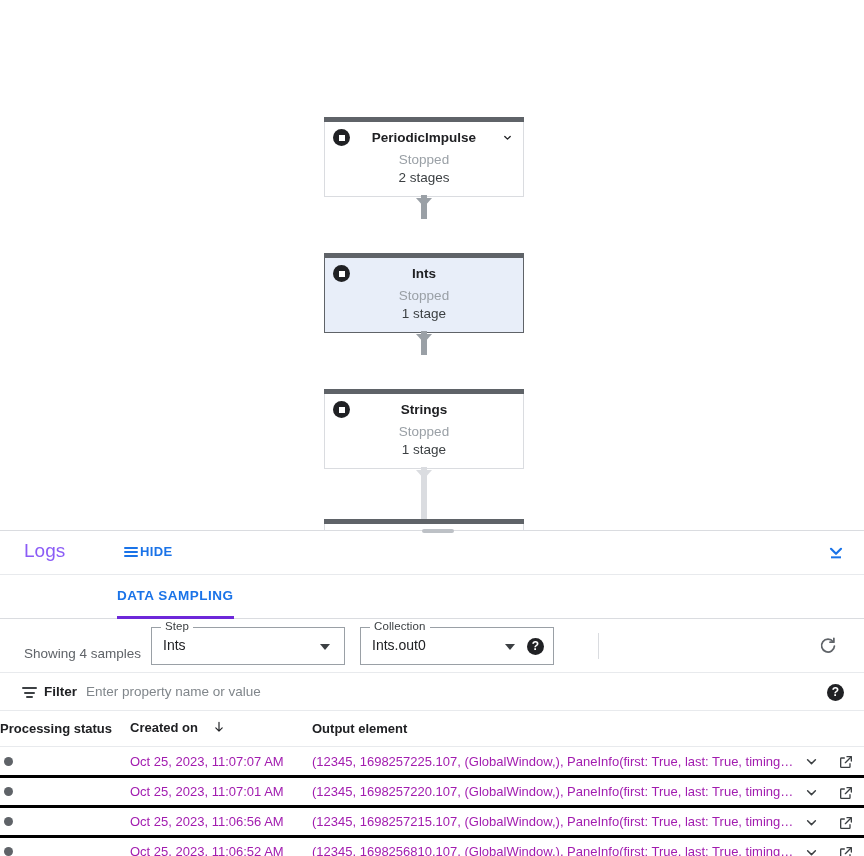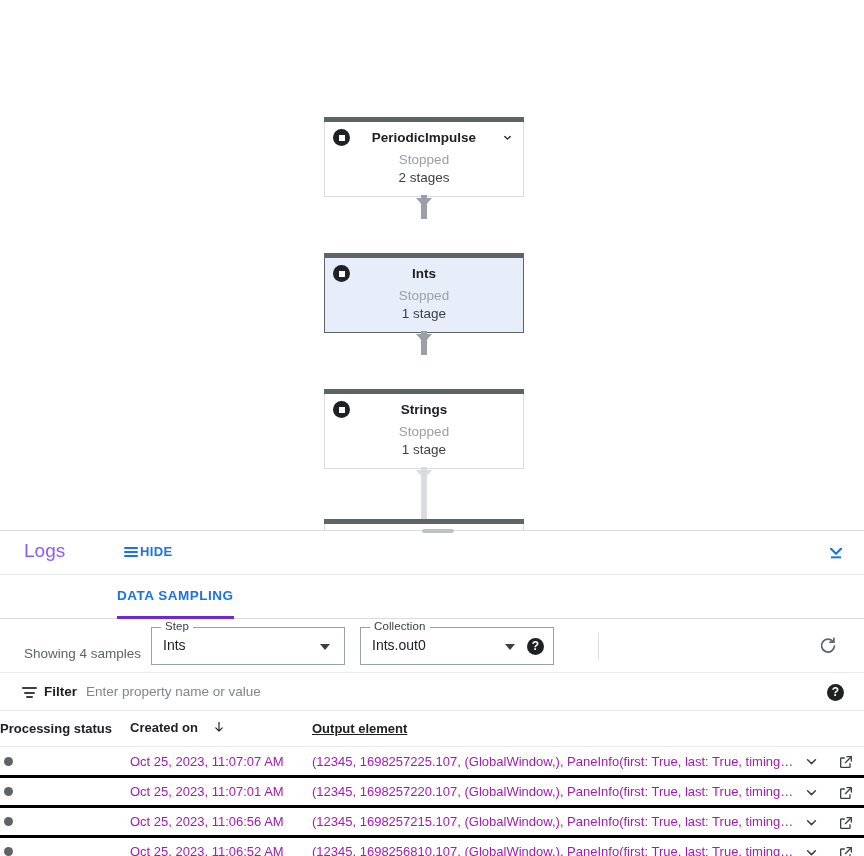--- a/index.html
+++ b/index.html
@@ -160,21 +160,21 @@
   .filter-help { position: absolute; right: 20px; top: 11px; }
 
   table.samples { width: 864px; border-collapse: collapse; table-layout: fixed; }
   table.samples th {
     text-align: left; font-size: 13px; padding: 9px 0 9px 0; height: 30px;
     border-bottom: 1px solid #e8eaed; font-weight: bold; color: #202124;
     background: #fff; white-space: nowrap;
   }
   th.c-status { width: 130px; padding-left: 18px; color: #5f6368; font-weight: normal; }
   th.c-created { width: 182px; }
-  th.c-output { width: 552px; text-decoration: underline; }
+  th.c-output { width: 552px; }
   .sort-arrow { display: inline-block; margin-left: 10px; vertical-align: -2px; }
   table.samples td {
     font-size: 13px; color: #a21caf; padding: 0; height: 30px;
     border-bottom: 3px solid #000000; white-space: nowrap; overflow: hidden;
   }
   td.c-status { padding-left: 18px; }
   .status-dot { width: 9px; height: 9px; border-radius: 50%; background: #5f6368; display: inline-block; margin-left: 4px; }
   td.c-output { position: relative; padding-right: 76px; text-overflow: ellipsis; }
   .row-actions { position: absolute; right: 10px; top: 6px; display: flex; gap: 18px; align-items: center; }
   .row-actions span { cursor: pointer; display: inline-flex; }

